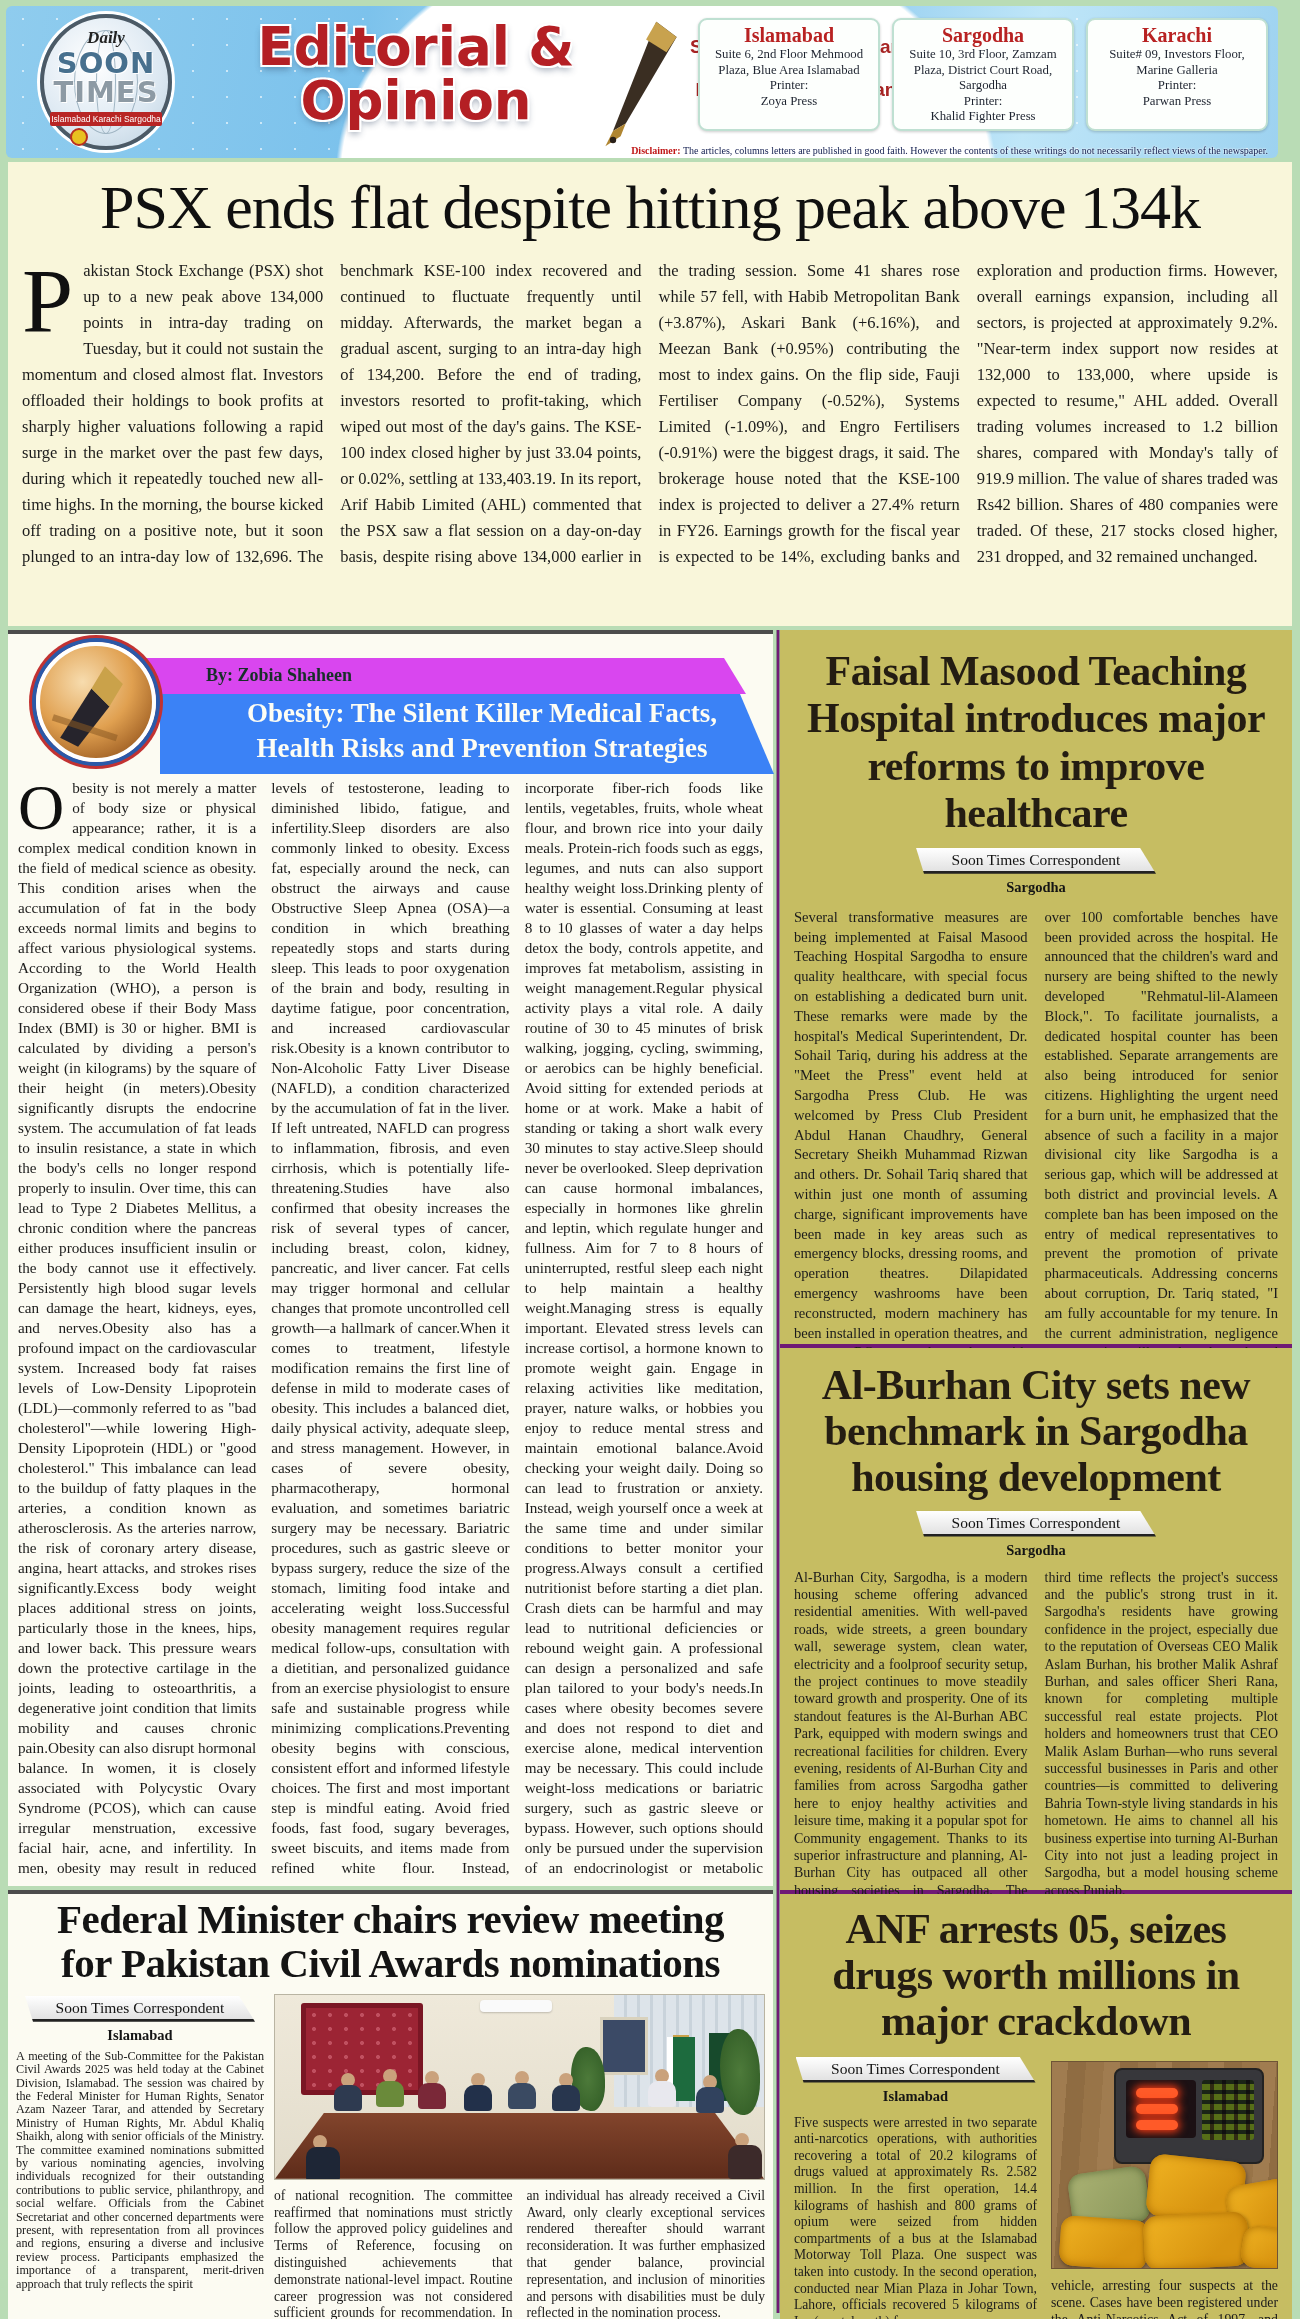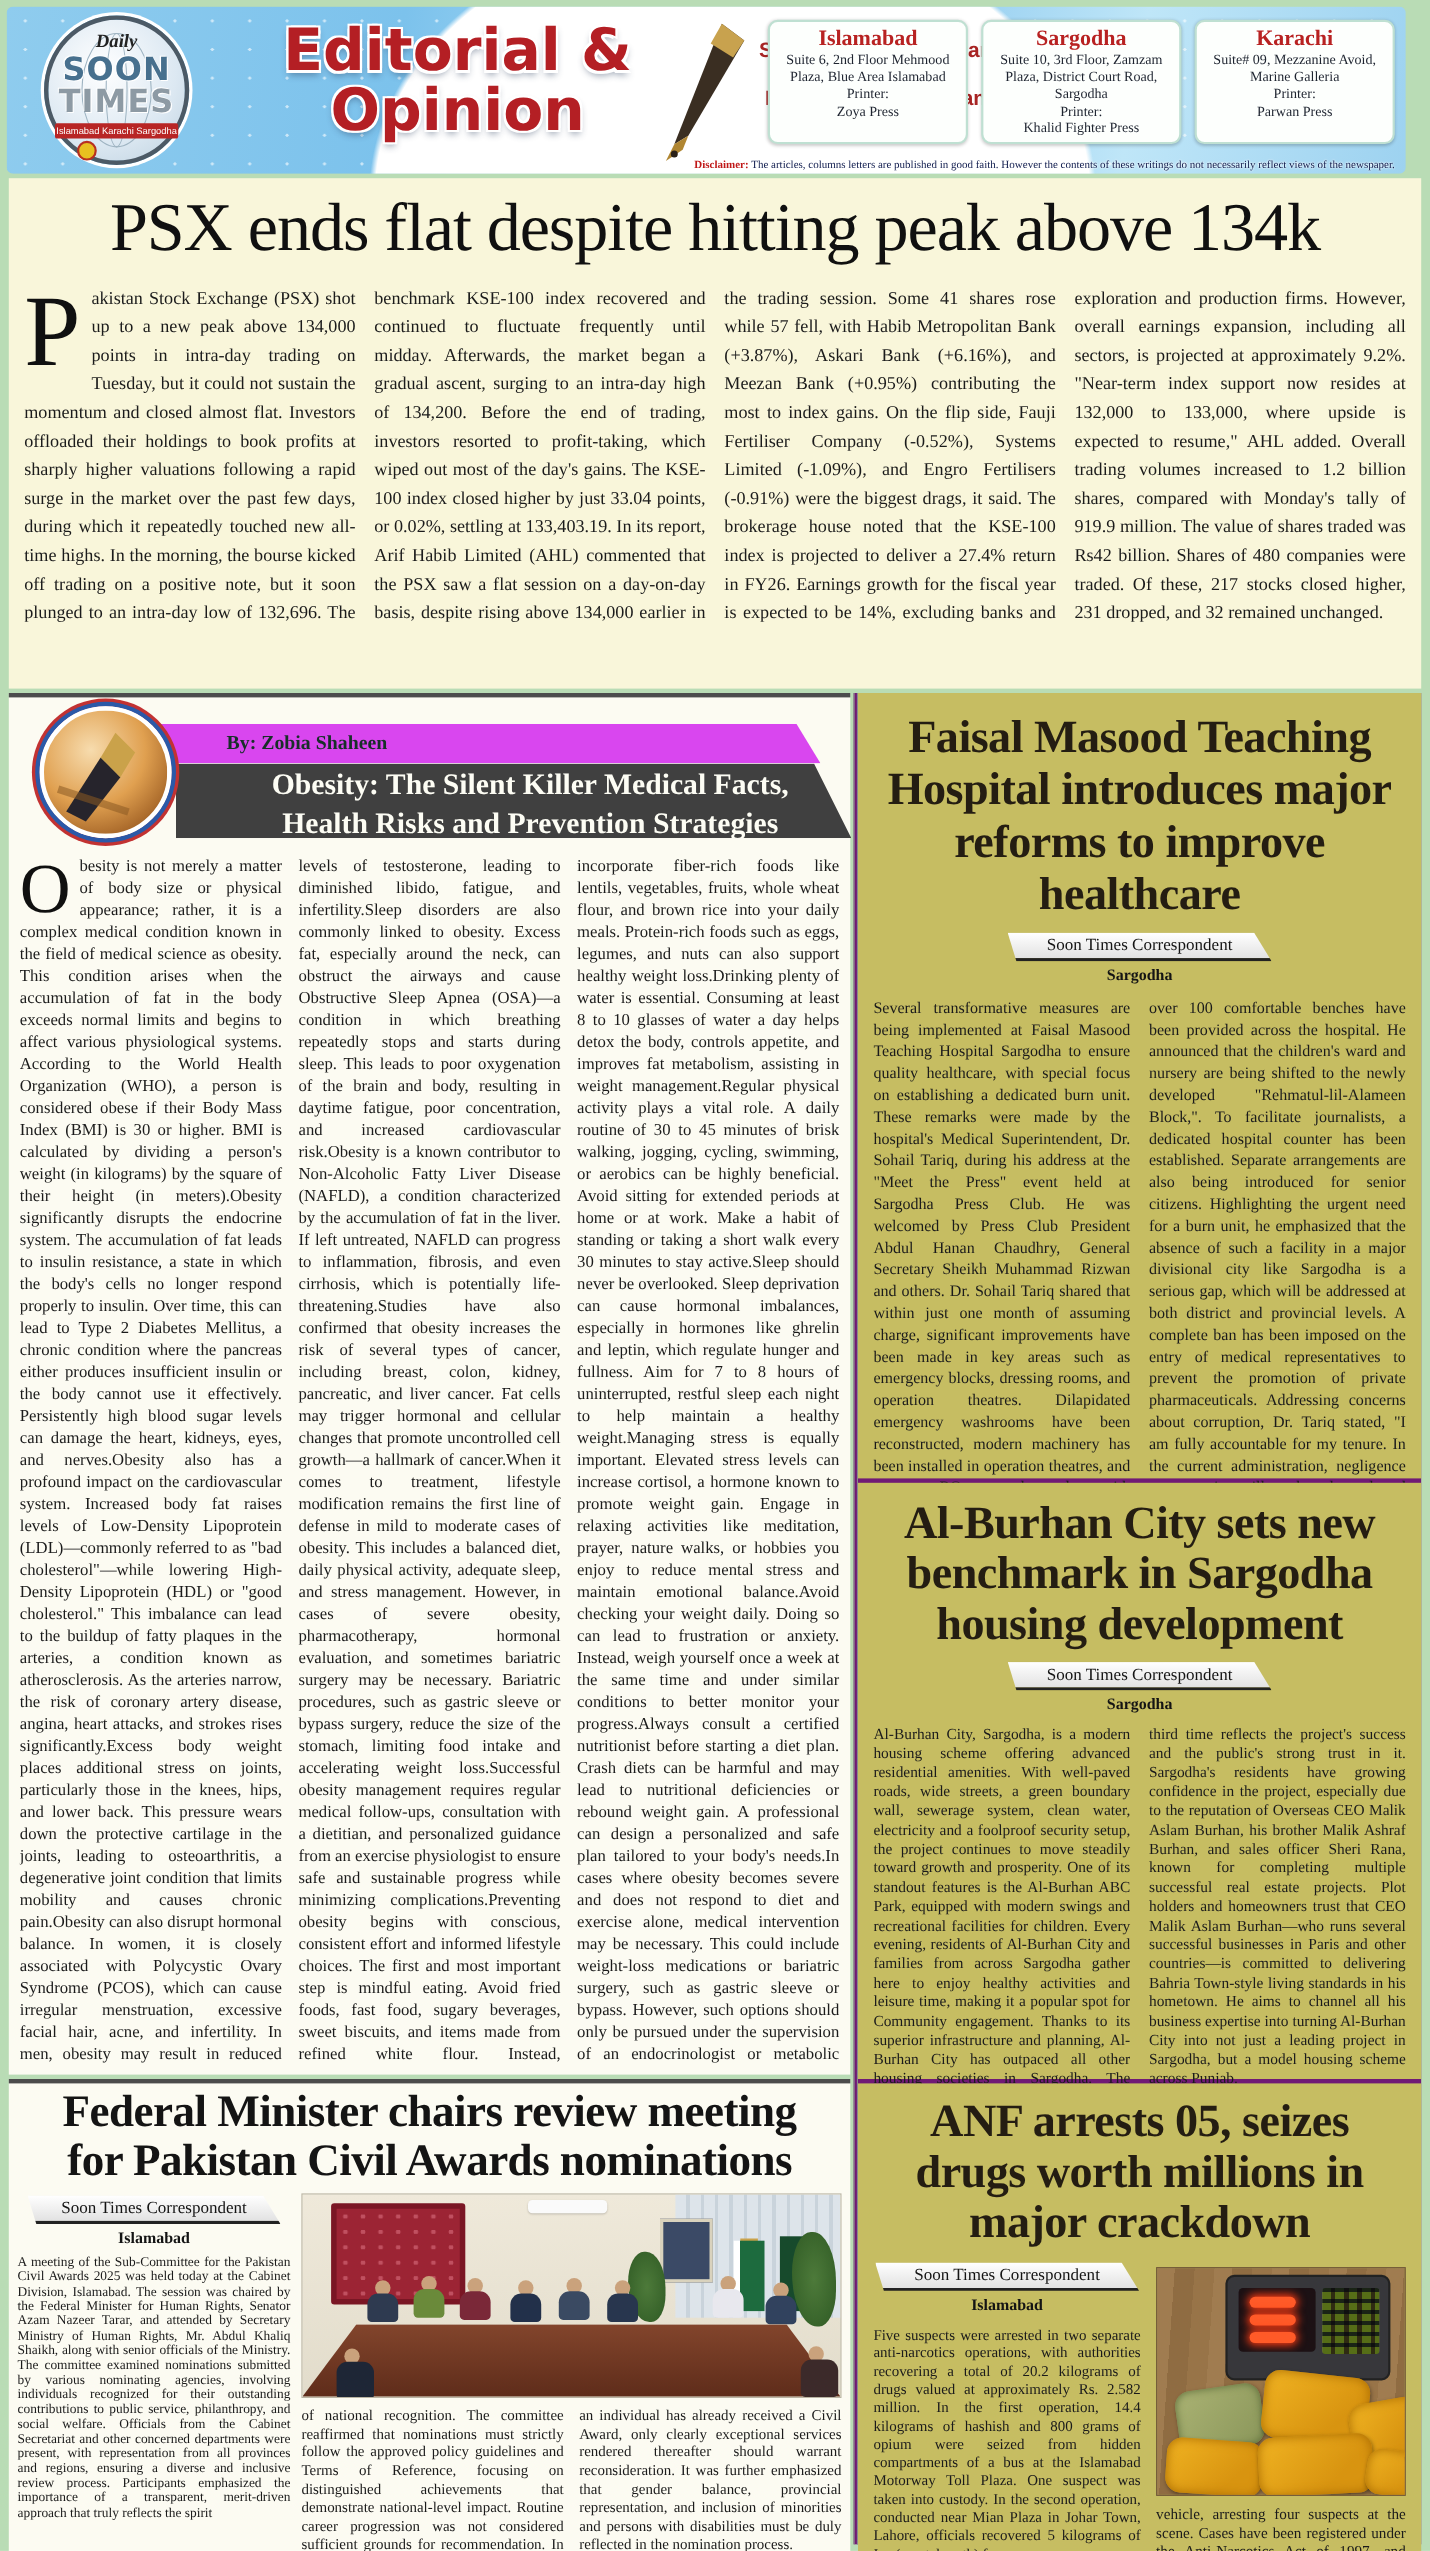--- a/index.html
+++ b/index.html
@@ -60,21 +60,21 @@
 
   
   .obesity { height:1261px; background:#fcfbf2; border-top:4px solid #4c4c4c; position:relative; padding:0 10px; }
   .ob-header { position:relative; height:136px; }
   .ob-pic { position:absolute; left:18px; top:8px; width:120px; height:120px; border-radius:50%;
       background: radial-gradient(circle at 38% 32%, #f7dcae, #e0a050 48%, #9a5a20 85%, #6e3c12);
       border:4px solid #ffffff; box-shadow:0 0 0 4px #2b59a8, 0 0 0 7px #c23232; z-index:3; }
   .ob-byline-bar { position:absolute; left:128px; top:24px; width:600px; height:36px; background:#d946ef;
       clip-path:polygon(0 0, calc(100% - 22px) 0, 100% 100%, 0 100%); z-index:1; padding:7px 0 0 60px;
       font-size:18px; font-weight:bold; color:#173028; }
-  .ob-title-bar { position:absolute; left:142px; top:60px; width:614px; height:68px; background:#404040;
+  .ob-title-bar { position:absolute; left:142px; top:60px; width:614px; height:80px; background:#3b82f6;
       clip-path:polygon(0 0, calc(100% - 34px) 0, 100% 100%, 0 100%); z-index:2; text-align:center;
       color:#fdfdf4; font-size:27px; font-weight:600; line-height:1.3; padding:2px 30px 0 60px; }
   .ob-body { margin-top:8px; column-count:3; column-gap:15px; height:1108px; overflow:hidden; font-size:15.2px; line-height:20px; }
 
   
   .awards { flex:1; background:#fcfbf2; border-top:4px solid #4c4c4c; margin-top:4px; padding:4px 8px 6px; }
   .awards h2 { text-align:center; font-size:41px; line-height:1.07; font-weight:bold; color:#141414; letter-spacing:-0.5px; }
   .awards-grid { display:flex; gap:10px; margin-top:8px; }
   .a-col1 { width:248px; }
   .a-col1 .body-text { font-size:12.2px; line-height:13.4px; }
@@ -171,21 +171,21 @@
         <div class="office-printer-name">Zoya Press</div>
       </div>
       <div class="office">
         <div class="office-city">Sargodha</div>
         <div class="office-addr">Suite 10, 3rd Floor, Zamzam Plaza, District Court Road, Sargodha</div>
         <div class="office-printer">Printer:</div>
         <div class="office-printer-name">Khalid Fighter Press</div>
       </div>
       <div class="office">
         <div class="office-city">Karachi</div>
-        <div class="office-addr">Suite# 09, Mezzanine Avoid, Marine Galleria</div>
+        <div class="office-addr">Suite# 09, Investors Floor, Marine Galleria</div>
         <div class="office-printer">Printer:</div>
         <div class="office-printer-name">Parwan Press</div>
       </div>
     </div>
     <div class="disclaimer">
       <span class="dlabel">Disclaimer:</span>
       <span>The articles, columns letters are published in good faith. However the  contents of these writings do not necessarily reflect views of the newspaper.</span>
     </div>
   </header>
 

